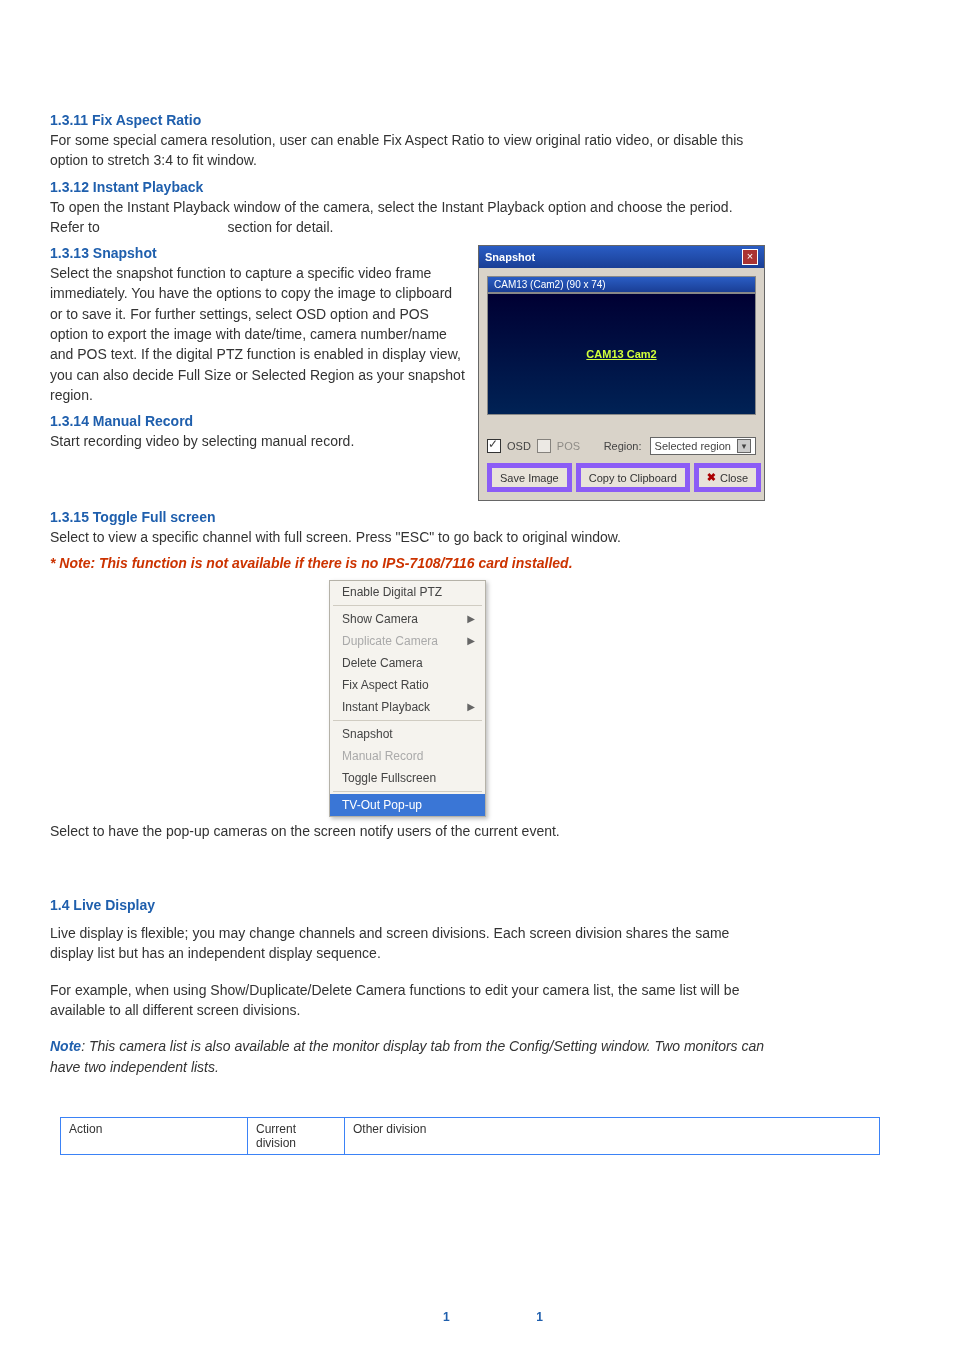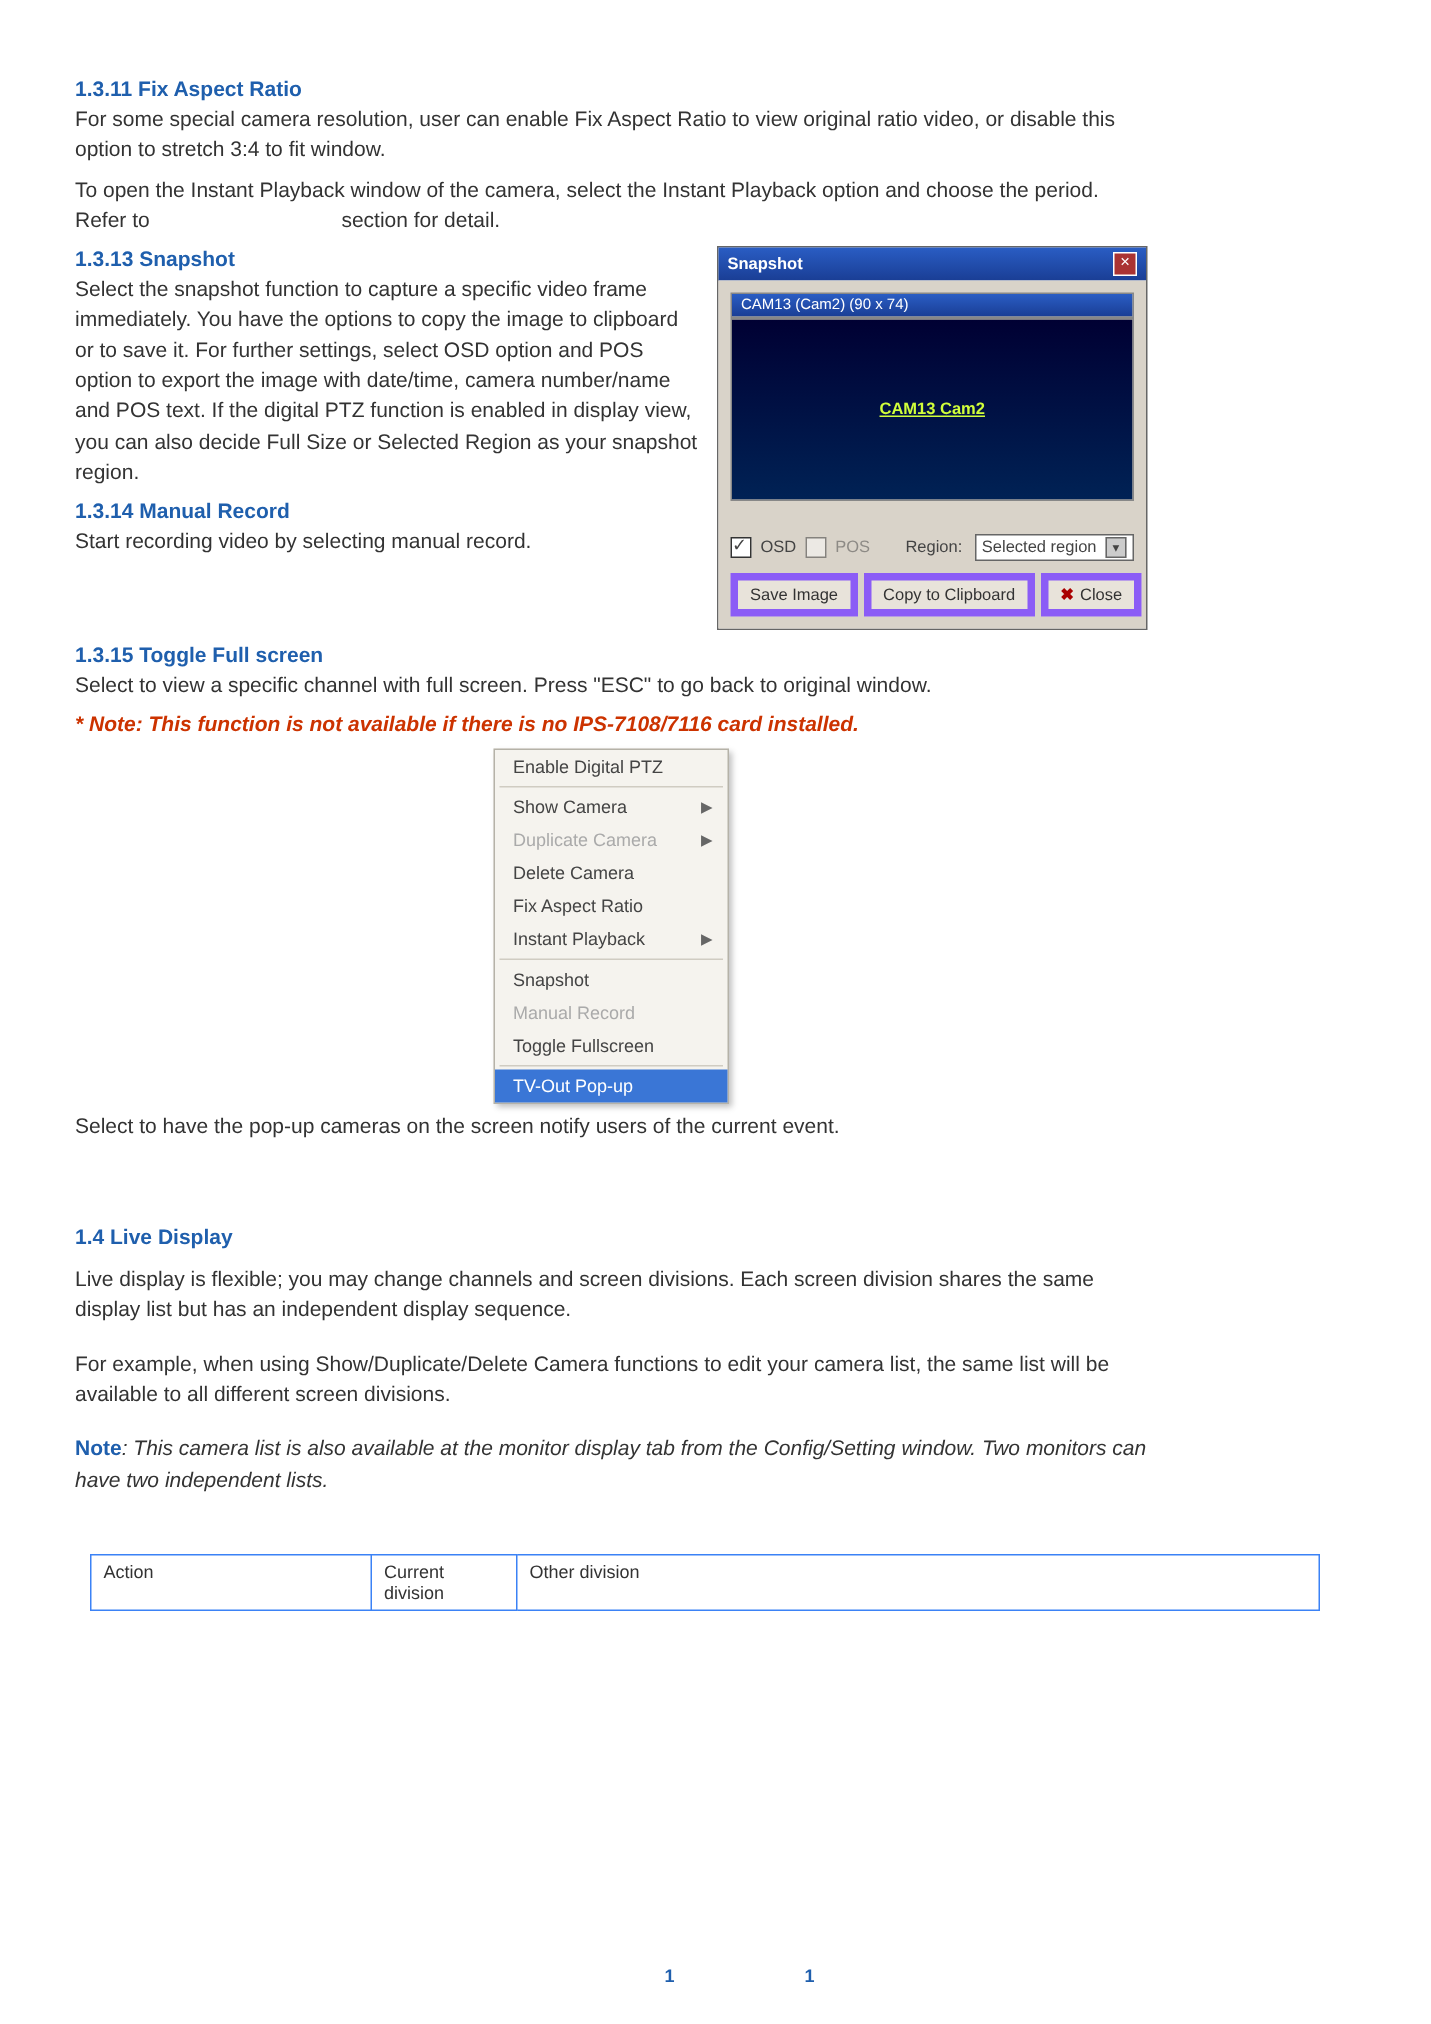--- a/index.html
+++ b/index.html
@@ -7,21 +7,21 @@
     padding: 0;
     font-family: "Century Gothic", "Trebuchet MS", Arial, sans-serif;
     font-size: 14px;
     color: #333;
     background: #fff;
   }
   .page {
     width: 815px;
     min-height: 1349px;
     box-sizing: border-box;
-    padding: 43px 50px 30px 50px;
+    padding: 104px 50px 30px 50px;
     position: relative;
   }
   .heading {
     color: #1f5fad;
     font-weight: bold;
     margin: 8px 0 2px 0;
   }
   .major-heading {
     color: #1f5fad;
     font-weight: bold;
@@ -32,20 +32,21 @@
     line-height: 1.45;
   }
   .red-italic {
     color: #c30;
     font-style: italic;
     font-weight: bold;
   }
   .note-label {
     color: #1f5fad;
     font-weight: bold;
+    font-style: italic;
   }
   .clearfix::after { content:""; display:table; clear:both; }
   .snapshot-float {
     float: right;
     width: 285px;
     margin-left: 10px;
     border: 1px solid #666;
     font-family: Tahoma, Arial, sans-serif;
     font-size: 11px;
   }
@@ -179,20 +180,21 @@
   .fn-gap { width: 80px; display:inline-block; }
 </style>
 </head>
 <body>
 
 <div class="page">
 
   <div class="heading">1.3.11 Fix Aspect Ratio</div>
   <div class="para">For some special camera resolution, user can enable Fix Aspect Ratio to view original ratio video, or disable this option to stretch 3:4 to fit window.</div>
 
+  <div class="heading">1.3.12 Instant Playback</div>
   <div class="para">
     <span>To open the Instant Playback window of the camera, select the Instant Playback option and choose the period. Refer to</span>
     <span style="display:inline-block;width:120px"></span>
     <span>section for detail.</span>
   </div>
 
   <div class="clearfix">
     <div class="snapshot-float">
       <div class="titlebar">
         <span class="tb-title">Snapshot</span>

